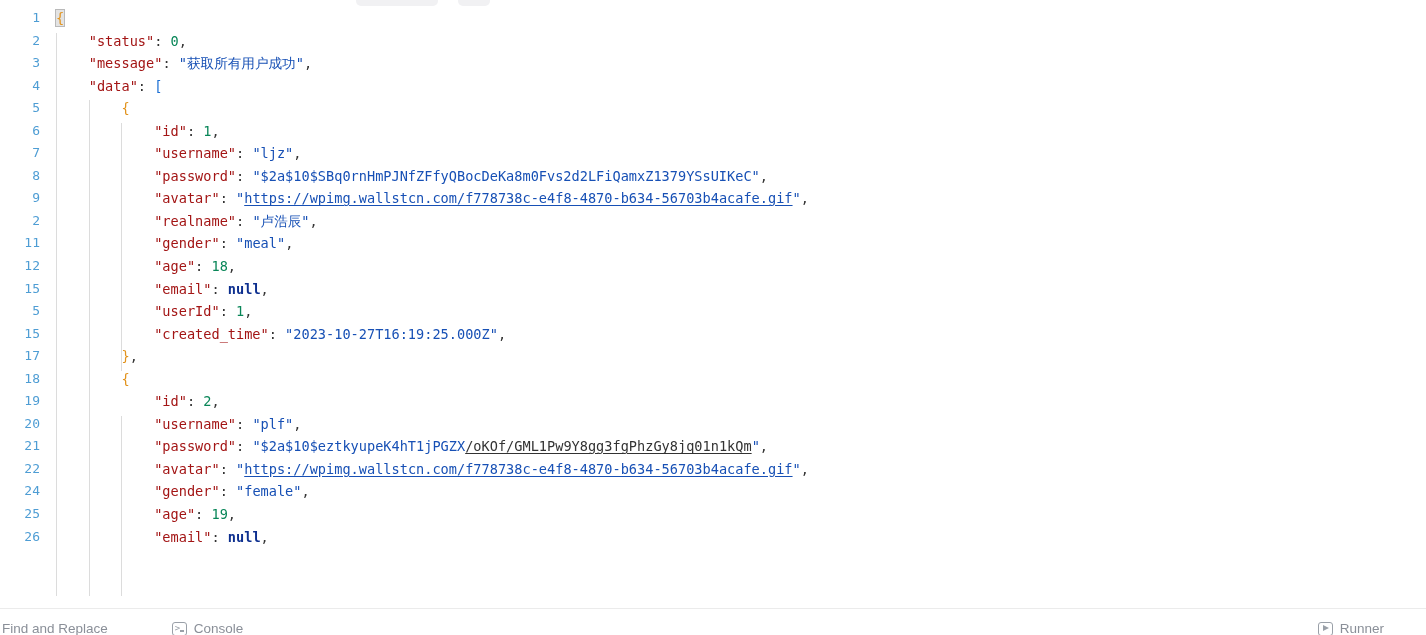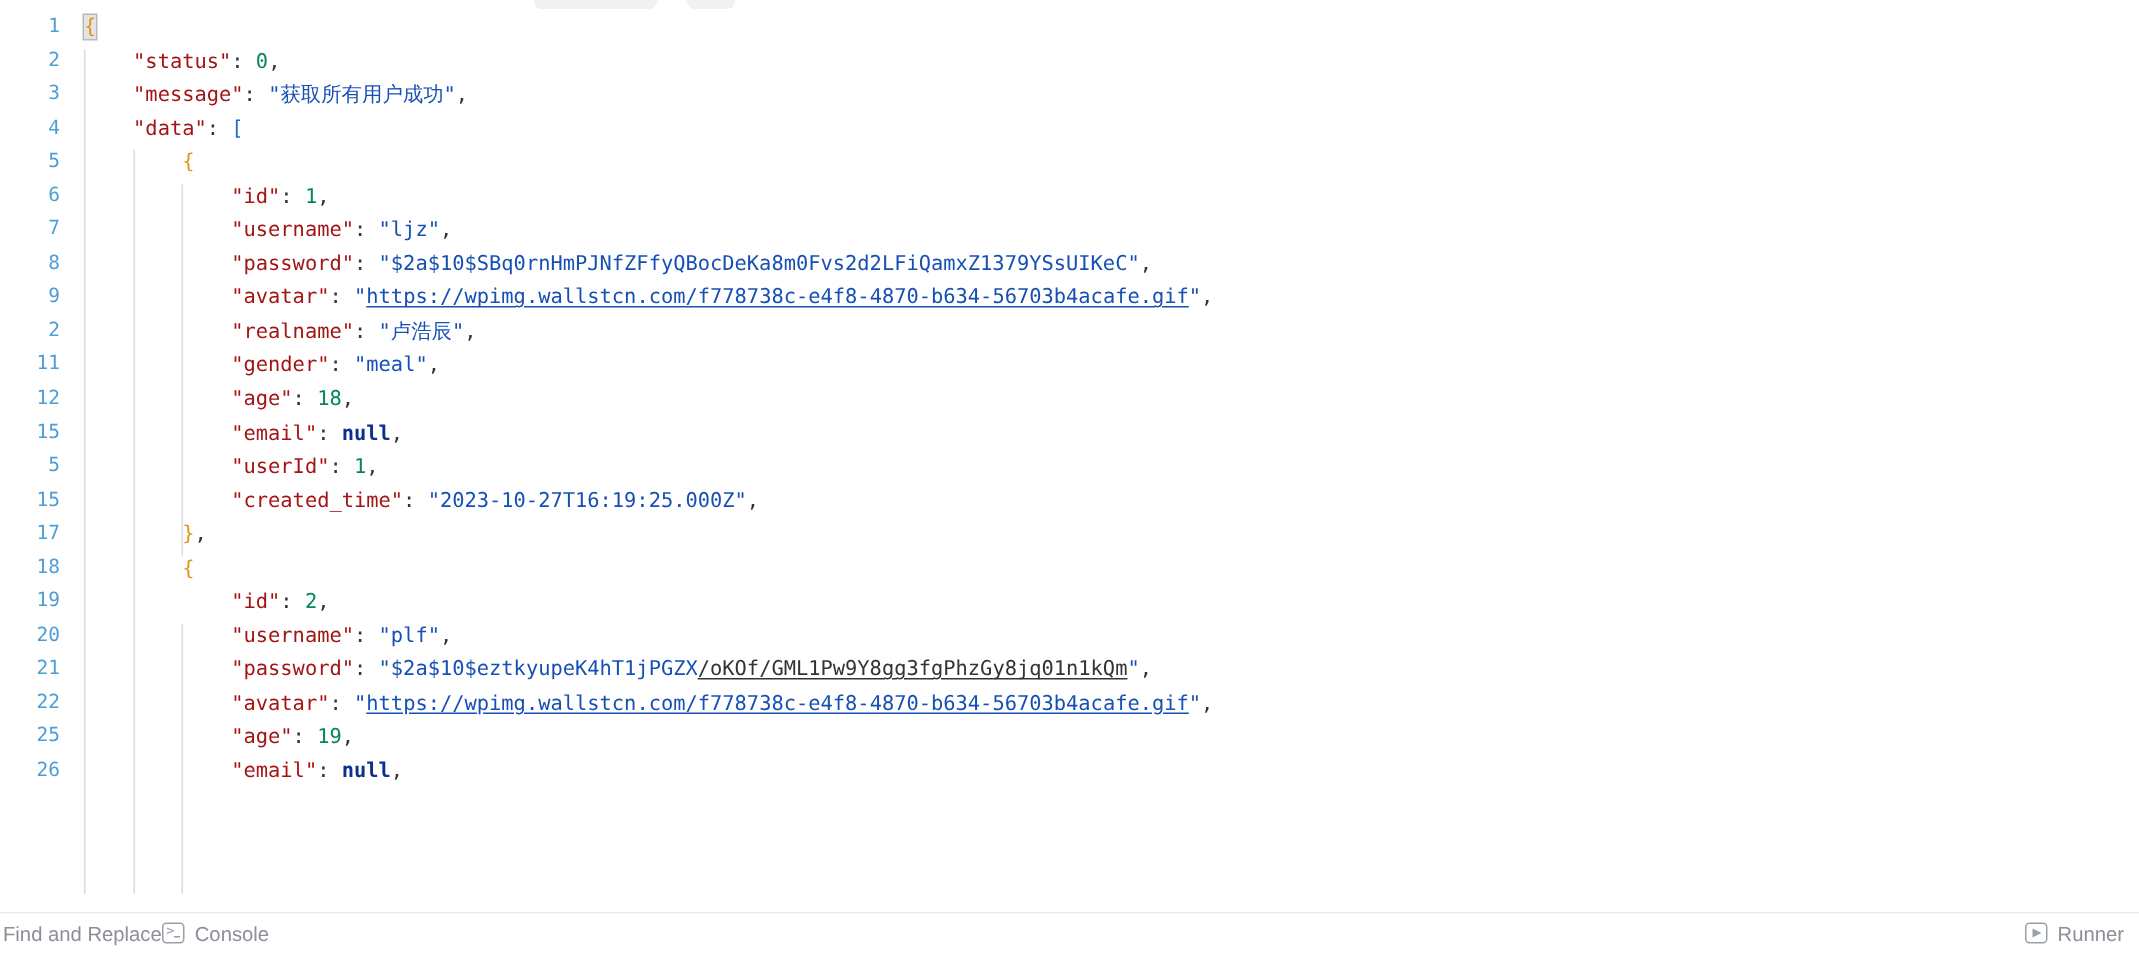--- a/index.html
+++ b/index.html
@@ -121,22 +121,22 @@
     background: #ffffff;
     border-top: 1px solid #ebebeb;
     display: flex;
     align-items: center;
     font-size: 13.5px;
     color: #8a8f98;
   }
   .sb-left { display: flex; align-items: center; padding-left: 0px; }
   .sb-right { margin-left: auto; display: flex; align-items: center; padding-right: 10px; }
   .sb-item {
-    display: flex; align-items: center; gap: 7px;
-    padding: 0 0;
+    display: flex; align-items: flex-end; gap: 7px;
+    padding: 0 32px;
     height: 27px;
     cursor: default;
     color: #8a8f98;
   }
   .sb-item:first-child { padding-left: 2px; }
 
   .icon-term, .icon-run {
     display: inline-block;
     width: 15px; height: 14px;
     border: 1.4px solid #9aa0a8;
@@ -203,20 +203,21 @@
           <div class="line"><span class="gutter-num">12</span><span class="line-content" style="left: 154.16px;"><span class="t-key">"age"</span><span class="t-punct">: </span><span class="t-num">18</span><span class="t-punct">,</span></span></div>
           <div class="line"><span class="gutter-num">15</span><span class="line-content" style="left: 154.16px;"><span class="t-key">"email"</span><span class="t-punct">: </span><span class="t-null">null</span><span class="t-punct">,</span></span></div>
           <div class="line"><span class="gutter-num">5</span><span class="line-content" style="left: 154.16px;"><span class="t-key">"userId"</span><span class="t-punct">: </span><span class="t-num">1</span><span class="t-punct">,</span></span></div>
           <div class="line"><span class="gutter-num">15</span><span class="line-content" style="left: 154.16px;"><span class="t-key">"created_time"</span><span class="t-punct">: </span><span class="t-str">"2023-10-27T16:19:25.000Z"</span><span class="t-punct">,</span></span></div>
           <div class="line"><span class="gutter-num">17</span><span class="line-content" style="left: 121.44px;"><span class="t-brace">}</span><span class="t-punct">,</span></span></div>
           <div class="line"><span class="gutter-num">18</span><span class="line-content" style="left: 121.44px;"><span class="t-brace">{</span></span></div>
           <div class="line"><span class="gutter-num">19</span><span class="line-content" style="left: 154.16px;"><span class="t-key">"id"</span><span class="t-punct">: </span><span class="t-num">2</span><span class="t-punct">,</span></span></div>
           <div class="line"><span class="gutter-num">20</span><span class="line-content" style="left: 154.16px;"><span class="t-key">"username"</span><span class="t-punct">: </span><span class="t-str">"plf"</span><span class="t-punct">,</span></span></div>
           <div class="line"><span class="gutter-num">21</span><span class="line-content" style="left: 154.16px;"><span class="t-key">"password"</span><span class="t-punct">: </span><span class="t-str">"$2a$10$eztkyupeK4hT1jPGZX</span><span class="t-sub">/oKOf/GML1Pw9Y8gg3fgPhzGy8jq01n1kQm</span><span class="t-str">"</span><span class="t-punct">,</span></span></div>
           <div class="line"><span class="gutter-num">22</span><span class="line-content" style="left: 154.16px;"><span class="t-key">"avatar"</span><span class="t-punct">: </span><span class="t-str">"</span><span class="t-link">https://wpimg.wallstcn.com/f778738c-e4f8-4870-b634-56703b4acafe.gif</span><span class="t-str">"</span><span class="t-punct">,</span></span></div>
+          <div class="line"><span class="gutter-num">24</span><span class="line-content" style="left: 154.16px;"><span class="t-key">"gender"</span><span class="t-punct">: </span><span class="t-str">"female"</span><span class="t-punct">,</span></span></div>
           <div class="line"><span class="gutter-num">25</span><span class="line-content" style="left: 154.16px;"><span class="t-key">"age"</span><span class="t-punct">: </span><span class="t-num">19</span><span class="t-punct">,</span></span></div>
           <div class="line"><span class="gutter-num">26</span><span class="line-content" style="left: 154.16px;"><span class="t-key">"email"</span><span class="t-punct">: </span><span class="t-null">null</span><span class="t-punct">,</span></span></div>
         </div>
     </div>
   </div>
 
   <div class="statusbar">
     <div class="sb-left">
       <div class="sb-item">
         <span>Find and Replace</span>

